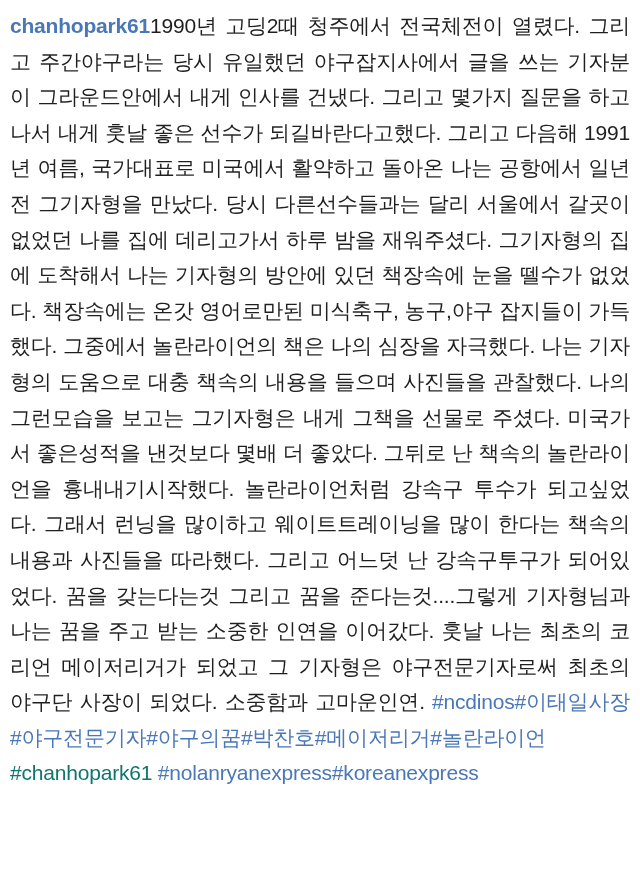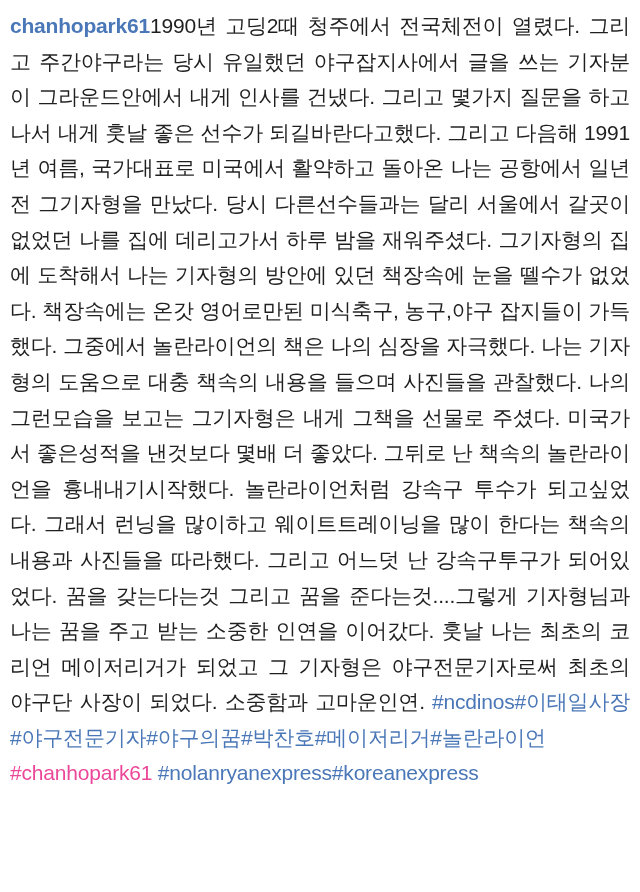--- a/index.html
+++ b/index.html
@@ -29,21 +29,21 @@
   }
   .username {
     color: #4a77b7;
     font-weight: 700;
     text-decoration: none;
   }
   .hashtag {
     color: #4a77b7;
   }
   .mention {
-    color: #ec4899;
+    color: #0f766e;
   }
   .tagline {
     margin-top: 0;
   }
   .body-text {
     color: #1f1f1f;
   }
 </style>
 </head>
 <body>

